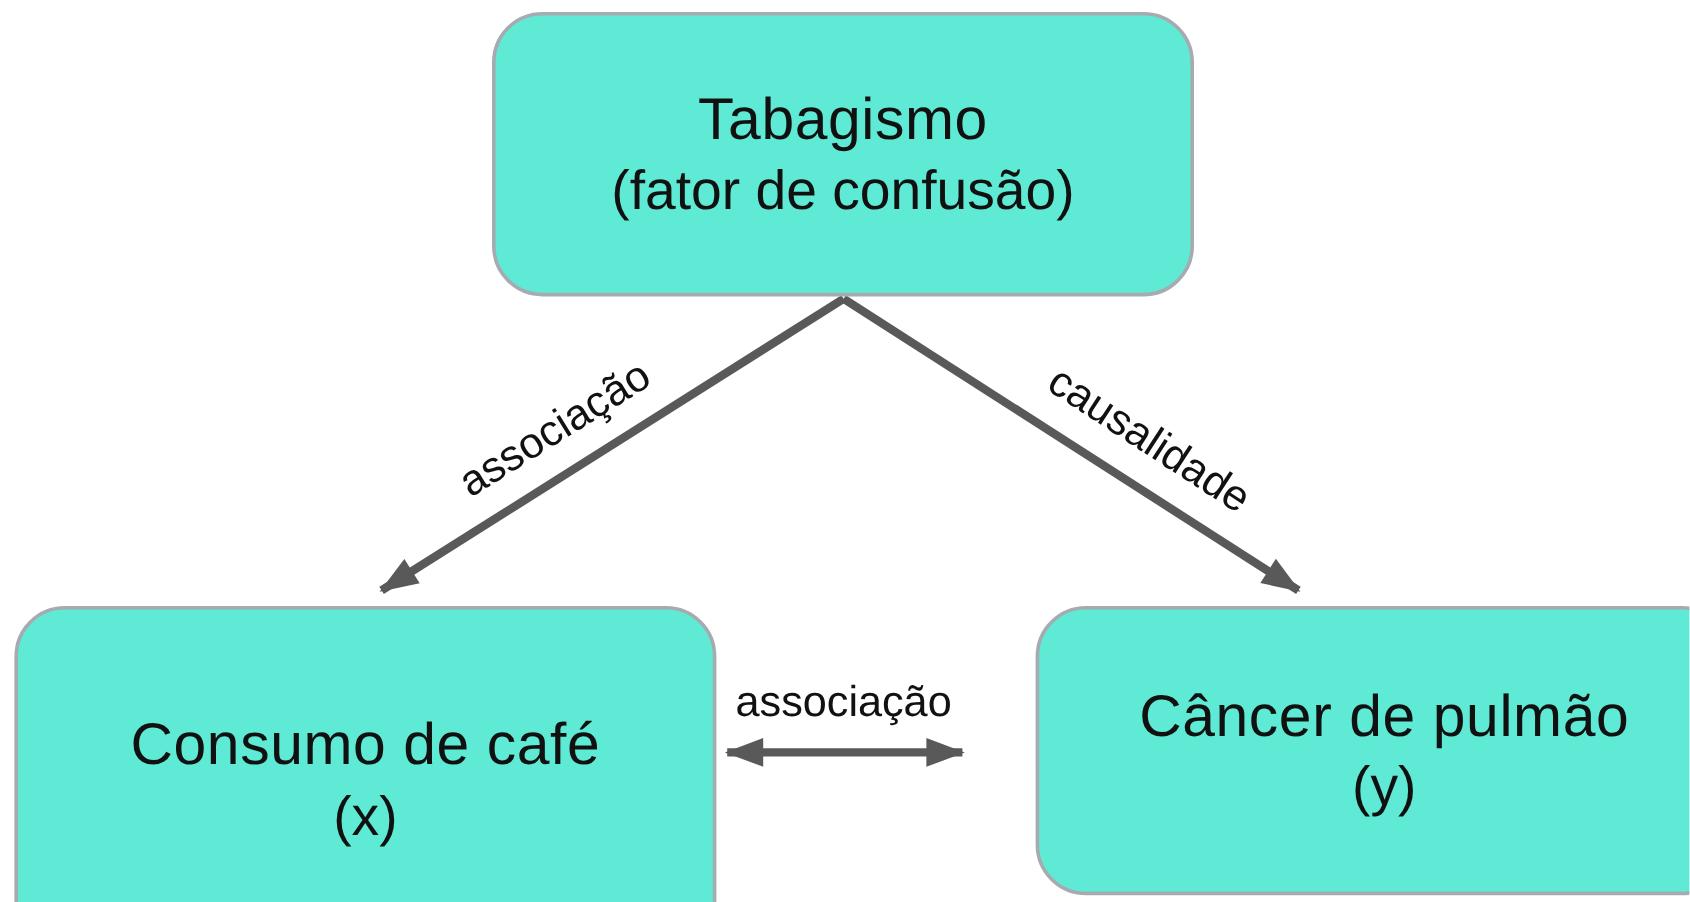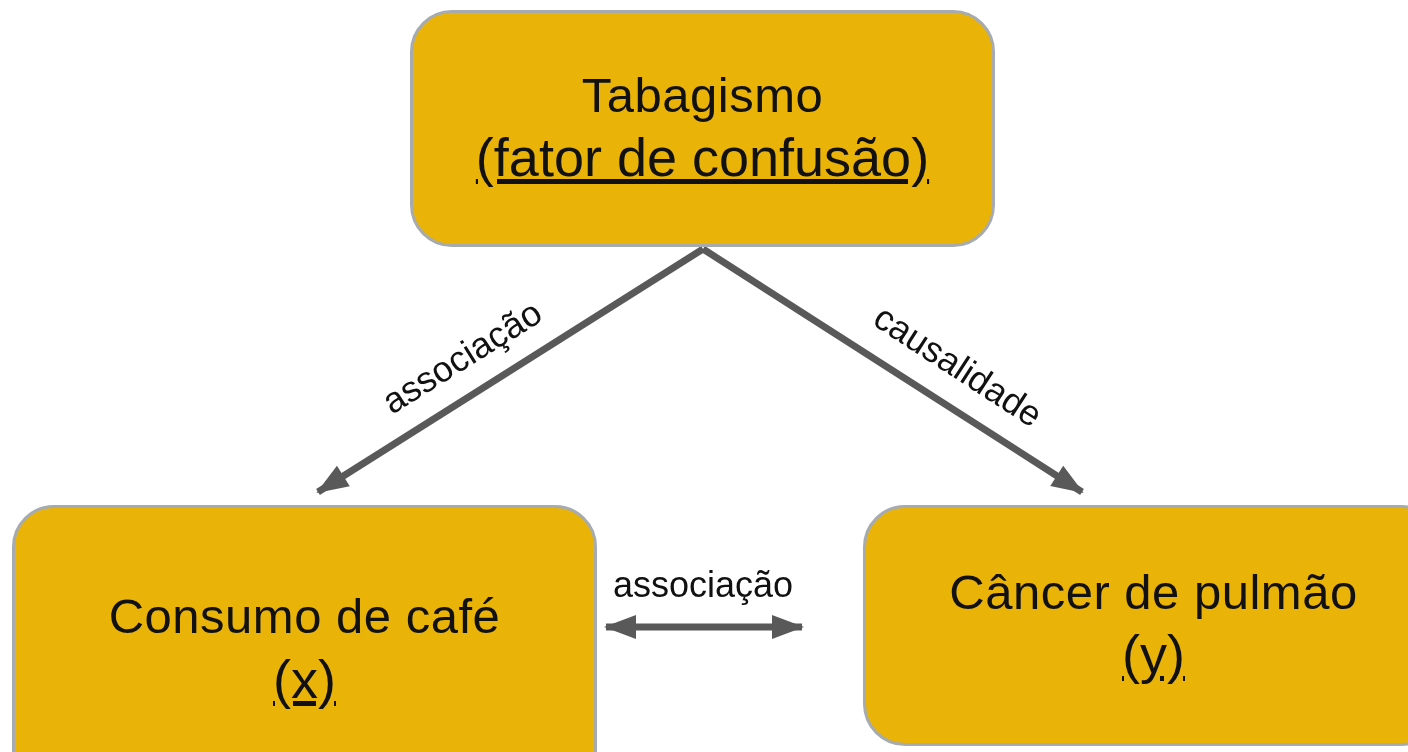--- a/index.html
+++ b/index.html
@@ -18,37 +18,36 @@
   }
   .arrow-layer {
     position: absolute;
     left: 0; top: 0;
     width: 1408px;
     height: 752px;
   }
   .node {
     position: absolute;
     box-sizing: border-box;
-    background: #eab308;
+    background: #5eead4;
     border: 3px solid #a6abaf;
     border-radius: 42px;
     display: flex;
     flex-direction: column;
     align-items: center;
     justify-content: center;
     text-align: center;
     line-height: 1.22;
   }
   .node .title {
     font-size: 49px;
     letter-spacing: 0.5px;
   }
   .node .subtitle {
-    font-size: 54px;
-    text-decoration: underline;
+    font-size: 46px;
   }
   .node-confounder { left: 410px; top: 10px;  width: 585px; height: 237px; }
   .node-x          { left: 12px;  top: 505px; width: 585px; height: 290px; }
   .node-y          { left: 863px; top: 505px; width: 581px; height: 241px; }
 
   .edge-label {
     position: absolute;
     font-size: 36px;
     white-space: nowrap;
     color: #111111;

